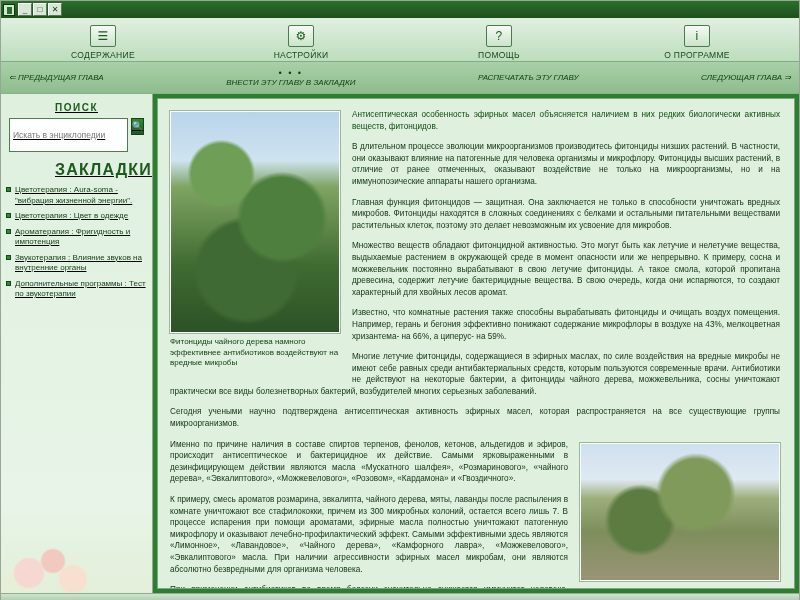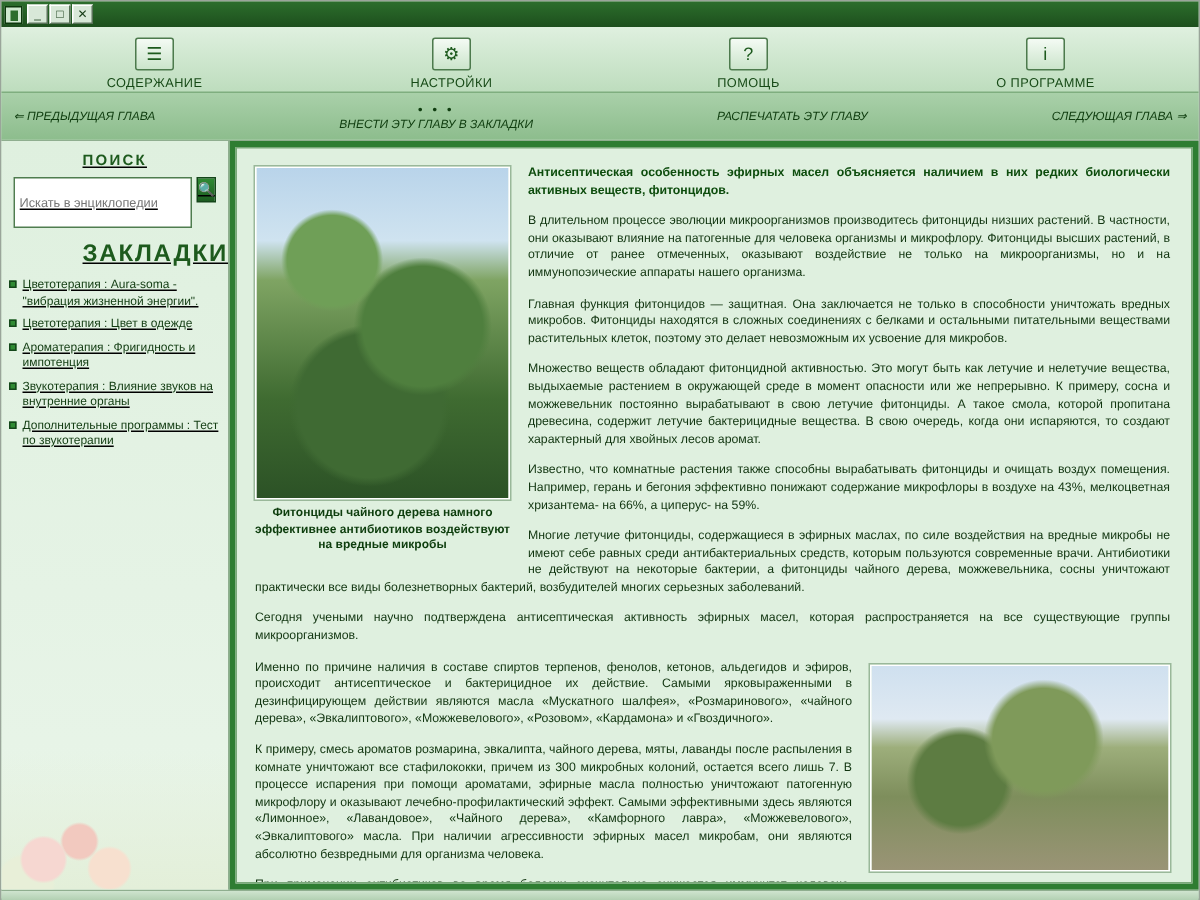--- a/index.html
+++ b/index.html
@@ -243,21 +243,21 @@
     background: #dff0df;
     border: 1px solid #7aa87a;
     overflow: hidden;
     position: relative;
     padding: 10px 14px 10px 12px;
     font-size: 8.2px;
     line-height: 11.6px;
     color: #10340f;
   }
   .content p { margin: 0 0 9px 0; text-align: justify; }
-  .lead { color: #0d4c0d; font-weight: bold; }
+  .lead { color: #0d4c0d; font-weight: normal; }
 
   .fig-left {
     float: left;
     width: 170px;
     margin: 2px 12px 6px 0;
   }
   .fig-right {
     float: right;
     width: 200px;
     margin: 4px 0 6px 12px;
@@ -276,23 +276,22 @@
     height: 138px;
     background:
       radial-gradient(circle at 58% 36%, #7f9a5a 0 34px, rgba(127,154,90,0) 40px),
       radial-gradient(circle at 30% 56%, #5d7c42 0 30px, rgba(93,124,66,0) 36px),
       linear-gradient(#cfe0ef 0%, #dfe9f2 26%, #9dae7b 40%, #7e8e5c 64%, #9a9476 100%);
   }
   .caption {
     margin-top: 4px;
     font-size: 8px;
     line-height: 10.5px;
-    font-weight: bold;
+    font-weight: normal;
     color: #0d3d0d;
-    text-align: center;
   }
 
   
   .statusbar {
     height: 8px;
     background: linear-gradient(#cfe4cf, #aecdae);
     border-top: 1px solid #8fae8f;
   }
 </style>
 </head>

